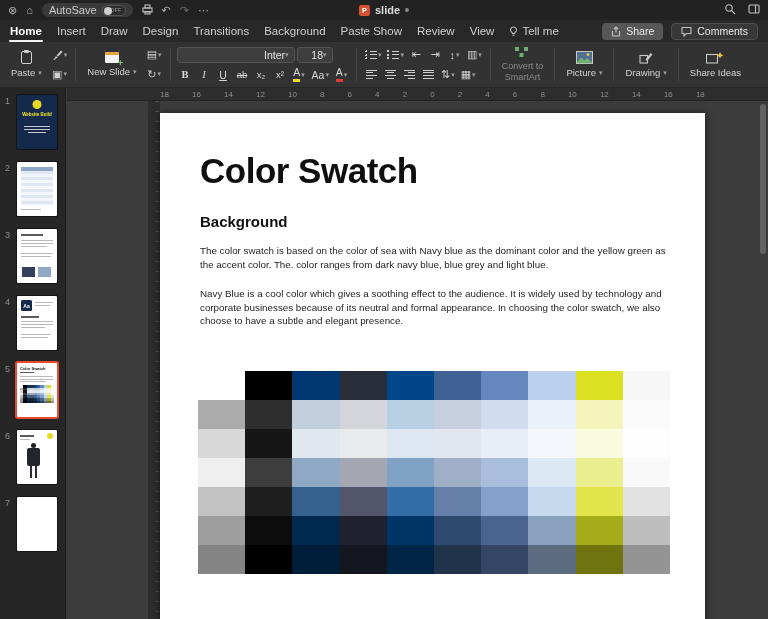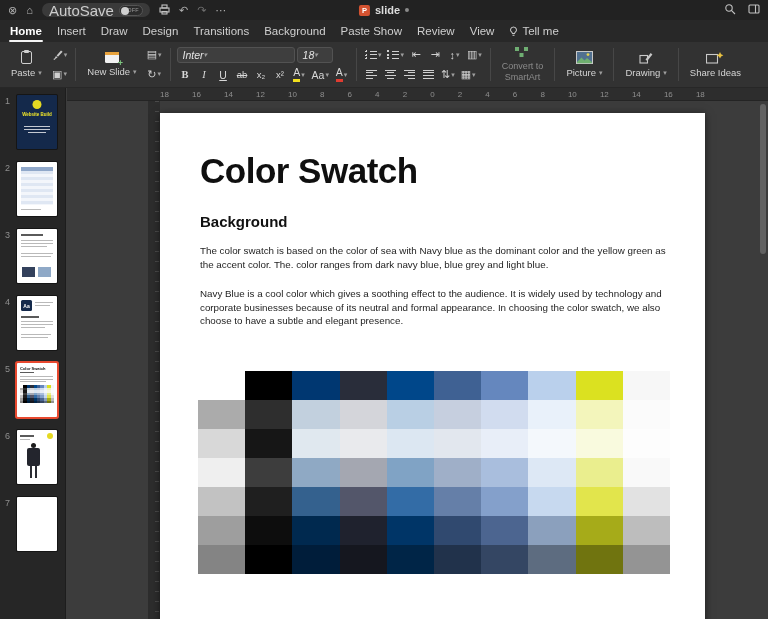--- a/index.html
+++ b/index.html
@@ -7,21 +7,21 @@
     font-family:"Liberation Sans", sans-serif; }
   #app { position:relative; width:768px; height:619px; overflow:hidden; background:#3c3c3c; }
 
   
   #titlebar { position:absolute; left:0; top:0; width:768px; height:20px; background:#222222;
     display:flex; align-items:center; padding:0 8px; color:#b9b9b9; }
   .tb-left { display:flex; align-items:center; gap:9px; }
   .tb-glyph { font-size:11px; color:#b0b0b0; line-height:1; cursor:default; }
   .autosave { display:flex; align-items:center; gap:5px; background:#3a3a3a; border-radius:9px;
     height:14px; padding:0 7px; }
-  .autosave-lbl { font-size:15px; color:#cccccc; }
+  .autosave-lbl { font-size:11px; color:#cccccc; }
   .switch { width:24px; height:11px; background:#2b2b2b; border:1px solid #555; border-radius:6px;
     position:relative; display:flex; align-items:center; justify-content:flex-end; padding-right:3px; }
   .switch .knob { position:absolute; left:1px; top:1px; width:8px; height:8px; border-radius:50%; background:#cfcfcf; }
   .switch .state { font-size:5.5px; color:#9a9a9a; letter-spacing:.2px; }
   .tb-center { position:absolute; left:50%; top:0; height:20px; transform:translateX(-50%);
     display:flex; align-items:center; gap:5px; }
   .doc-ico { width:11px; height:11px; border-radius:2px; background:#d35230; color:#fff;
     font-size:7.5px; font-weight:bold; display:flex; align-items:center; justify-content:center; }
   .doc-title { font-size:11px; color:#dddddd; font-weight:bold; }
   .edited-dot { width:4px; height:4px; border-radius:50%; background:#8a8a8a; }
@@ -49,22 +49,22 @@
   .rgroup { display:flex; gap:3px; align-items:stretch; }
   .rgroup.col { flex-direction:column; justify-content:center; gap:4px; }
   .row { display:flex; align-items:center; gap:2px; }
   .bigbtn { display:flex; flex-direction:column; align-items:center; justify-content:center; gap:3px;
     padding:1px 5px; border-radius:4px; color:#d4d4d4; cursor:default; }
   .blbl { font-size:9.5px; display:flex; align-items:center; gap:3px; white-space:nowrap;text-align:right; }
   .caret { font-size:7px; color:#9e9e9e; }
   .minicol { display:flex; flex-direction:column; justify-content:space-around; }
   .tbtn { min-width:17px; height:16px; display:flex; align-items:center; justify-content:center;
     gap:1px; border-radius:3px; color:#d8d8d8; font-size:10.5px; padding:0 2px; }
-  .select { display:flex; align-items:center; justify-content:flex-start; background:#3e3e3e;
-    border:1px solid #525252; border-radius:3px; height:16px; padding:0 5px; font-size:10.5px; color:#e5e5e5;font-style:italic; }
+  .select { display:flex; align-items:center; justify-content:flex-end; background:#3e3e3e;
+    border:1px solid #525252; border-radius:3px; height:16px; padding:0 5px; font-size:10.5px; color:#e5e5e5; }
   .font-name { width:118px; }
   .font-size { width:36px; }
   .bld { font-family:"Liberation Serif", serif; font-weight:bold; }
   .itl { font-family:"Liberation Serif", serif; font-style:italic; }
   .und { text-decoration:underline; }
   .strike { text-decoration:line-through; font-size:9.5px; }
   .subsup { font-size:9.5px; }
   .hlA { border-bottom:3px solid #f2e01e; line-height:1; padding-bottom:1px; }
   .fcA { border-bottom:3px solid #e03c31; line-height:1; padding-bottom:1px; }
   .l2 { font-size:9px; line-height:1.2; text-align:center; color:#8b8b8b; }
@@ -212,20 +212,35 @@
         <span class="tab">Paste Show</span>
         <span class="tab">Review</span>
         <span class="tab">View</span>
       </span>
   <span class="tellme">
     <svg class="lineico" width="9" height="11" viewBox="0 0 9 11">
           <path d="M4.5 1a3 3 0 0 1 1.5 5.6c-.3.2-.5.5-.5.9h-2c0-.4-.2-.7-.5-.9A3 3 0 0 1 4.5 1z"></path>
           <path d="M3.5 9.3h2"></path>
         </svg>
     <span>Tell me</span>
+  </span>
+  <span class="tabs-right">
+    <span class="pillbtn sharebtn">
+      <svg class="lineico" width="10" height="11" viewBox="0 0 10 11">
+            <path d="M1.5 5v5h7V5"></path>
+            <path d="M5 1v5.5M5 1L3 3M5 1l2 2"></path>
+          </svg>
+      <span>Share</span>
+    </span>
+    <span class="pillbtn commentsbtn">
+      <svg class="lineico" width="11" height="11" viewBox="0 0 11 11">
+            <path d="M1 1.5h9v6H5.5l-2.5 2.5V7.5H1z"></path>
+          </svg>
+      <span>Comments</span>
+    </span>
   </span>
 </div>
 
 <div id="ribbon">
   <div class="rgroup">
     <div class="bigbtn">
       <span class="clip-icon"></span>
       <span class="blbl">
             <span>Paste</span>
             <span class="caret">▾</span>

